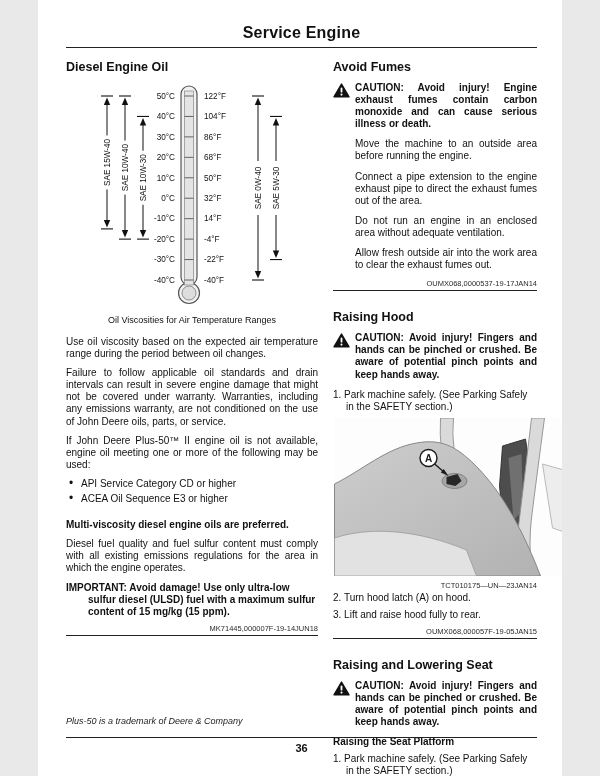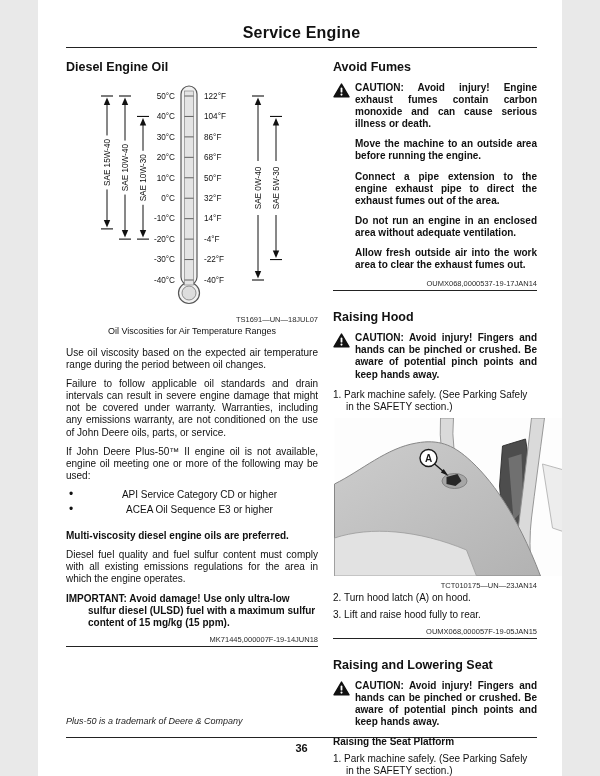--- a/index.html
+++ b/index.html
@@ -20,29 +20,29 @@
   h3{font-size:10px;font-weight:bold;margin:0 0 6px 0;}
   p{font-size:10px;line-height:12.1px;margin:0 0 7px 0;text-align:justify;}
   p.b{font-weight:bold;}
   
   .thermo-wrap{text-align:center;margin:0 0 1px 0;}
   .figure-id{font-size:7.5px;color:#2a2a2a;text-align:right;line-height:9px;margin:0 0 2px 0;}
   .caption{font-size:9px;text-align:center;margin:0 0 10px 0;line-height:11px;}
   
   .bullet{font-size:10px;line-height:12.1px;padding-left:15px;position:relative;margin:0 0 3px 0;}
   .bullet::before{content:"\2022";position:absolute;left:3px;top:-1px;font-size:12px;}
-  .bullet-group{margin:0 0 14px 0;text-align:center;}
+  .bullet-group{margin:0 0 14px 0;}
   
   .important{font-weight:bold;padding-left:22px;text-indent:-22px;text-align:left;margin-bottom:5px;}
   .step{padding-left:13px;text-indent:-13px;text-align:left;margin:0 0 5px 0;}
   
   .caution{display:flex;align-items:flex-start;margin:0 0 8px 0;}
   .caution .cicon{flex:0 0 17px;margin-top:1px;}
   .caution p{margin:0 0 0 5px;font-weight:bold;}
-  .cbold{font-weight:bold;margin:0 0 8px 22px;}
+  .cbold{font-weight:normal;margin:0 0 8px 22px;}
   
   .section-id{border-bottom:1.2px solid #222;text-align:right;font-size:7.5px;
               color:#2a2a2a;line-height:9px;padding-bottom:2px;margin:6px 0 0 0;}
   .sec{margin-top:19px;}
   .sec:first-child{margin-top:0;}
   
   .hood-fig{margin:4px 0 1px 0;}
   
   .footnote{position:absolute;left:28px;top:716px;font-size:9px;font-style:italic;color:#222;}
   .footer{position:absolute;left:28px;right:25px;top:737px;border-top:1.3px solid #222;text-align:center;}
@@ -136,21 +136,20 @@
             <line x1="193" y1="34.44444444444444" x2="205" y2="34.44444444444444" stroke="#111" stroke-width="1.1"></line>
             <line x1="193" y1="177.55555555555554" x2="205" y2="177.55555555555554" stroke="#111" stroke-width="1.1"></line>
             <polygon points="199,35.94444444444444 195.8,43.44444444444444 202.2,43.44444444444444" fill="#111"></polygon>
             <polygon points="199,176.05555555555554 195.8,168.55555555555554 202.2,168.55555555555554" fill="#111"></polygon>
             <line x1="199" y1="42.44444444444444" x2="199" y2="169.55555555555554" stroke="#111" stroke-width="1"></line>
             <g transform="rotate(-90 199 106)">
               <rect x="172" y="100.5" width="54" height="11" fill="#fff"></rect>
               <text x="199" y="109" text-anchor="middle" font-size="8.2" fill="#111">SAE 5W-30</text>
             </g>
           </svg></div>
-      <div class="figure-id">TS1691—UN—18JUL07</div>
       <div class="caption">Oil Viscosities for Air Temperature Ranges</div>
 
       <p>Use oil viscosity based on the expected air temperature range during the period between oil changes.</p>
       <p>Failure to follow applicable oil standards and drain intervals can result in severe engine damage that might not be covered under warranty. Warranties, including any emissions warranty, are not conditioned on the use of John Deere oils, parts, or service.</p>
       <p>If John Deere Plus-50™ II engine oil is not available, engine oil meeting one or more of the following may be used:</p>
 
       <div class="bullet-group">
         <div class="bullet">API Service Category CD or higher</div>
         <div class="bullet">ACEA Oil Sequence E3 or higher</div>
       </div>

